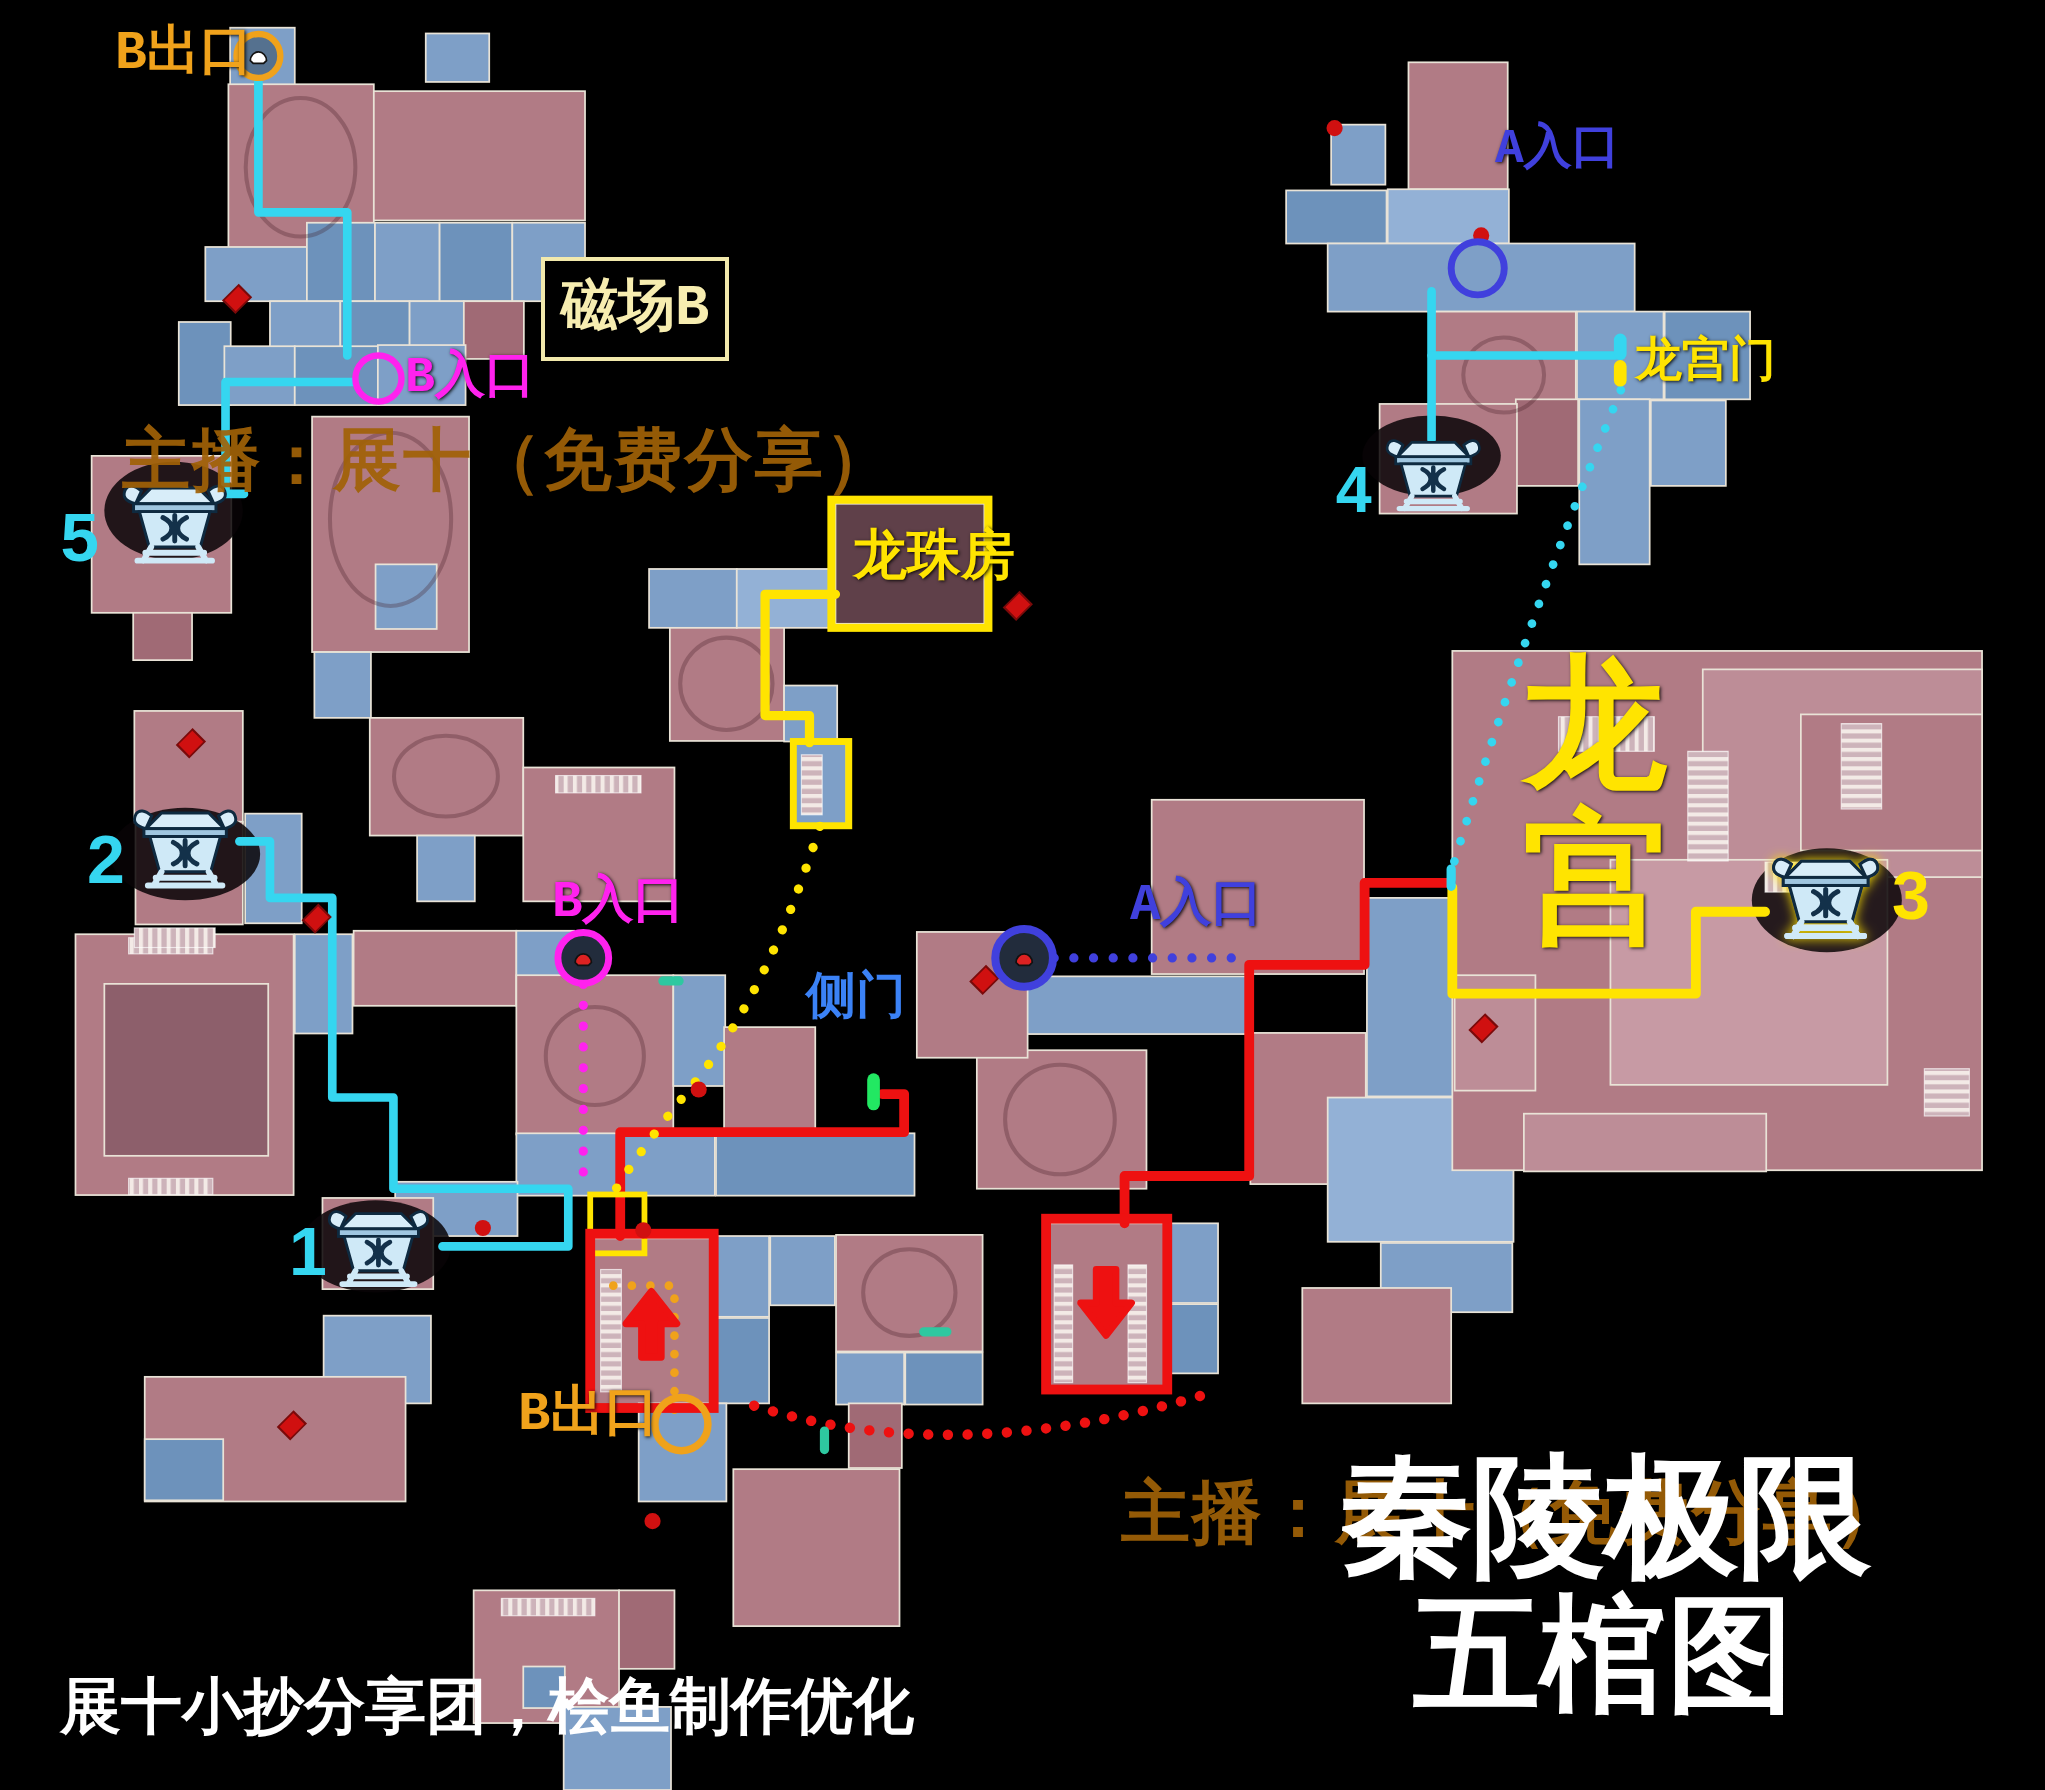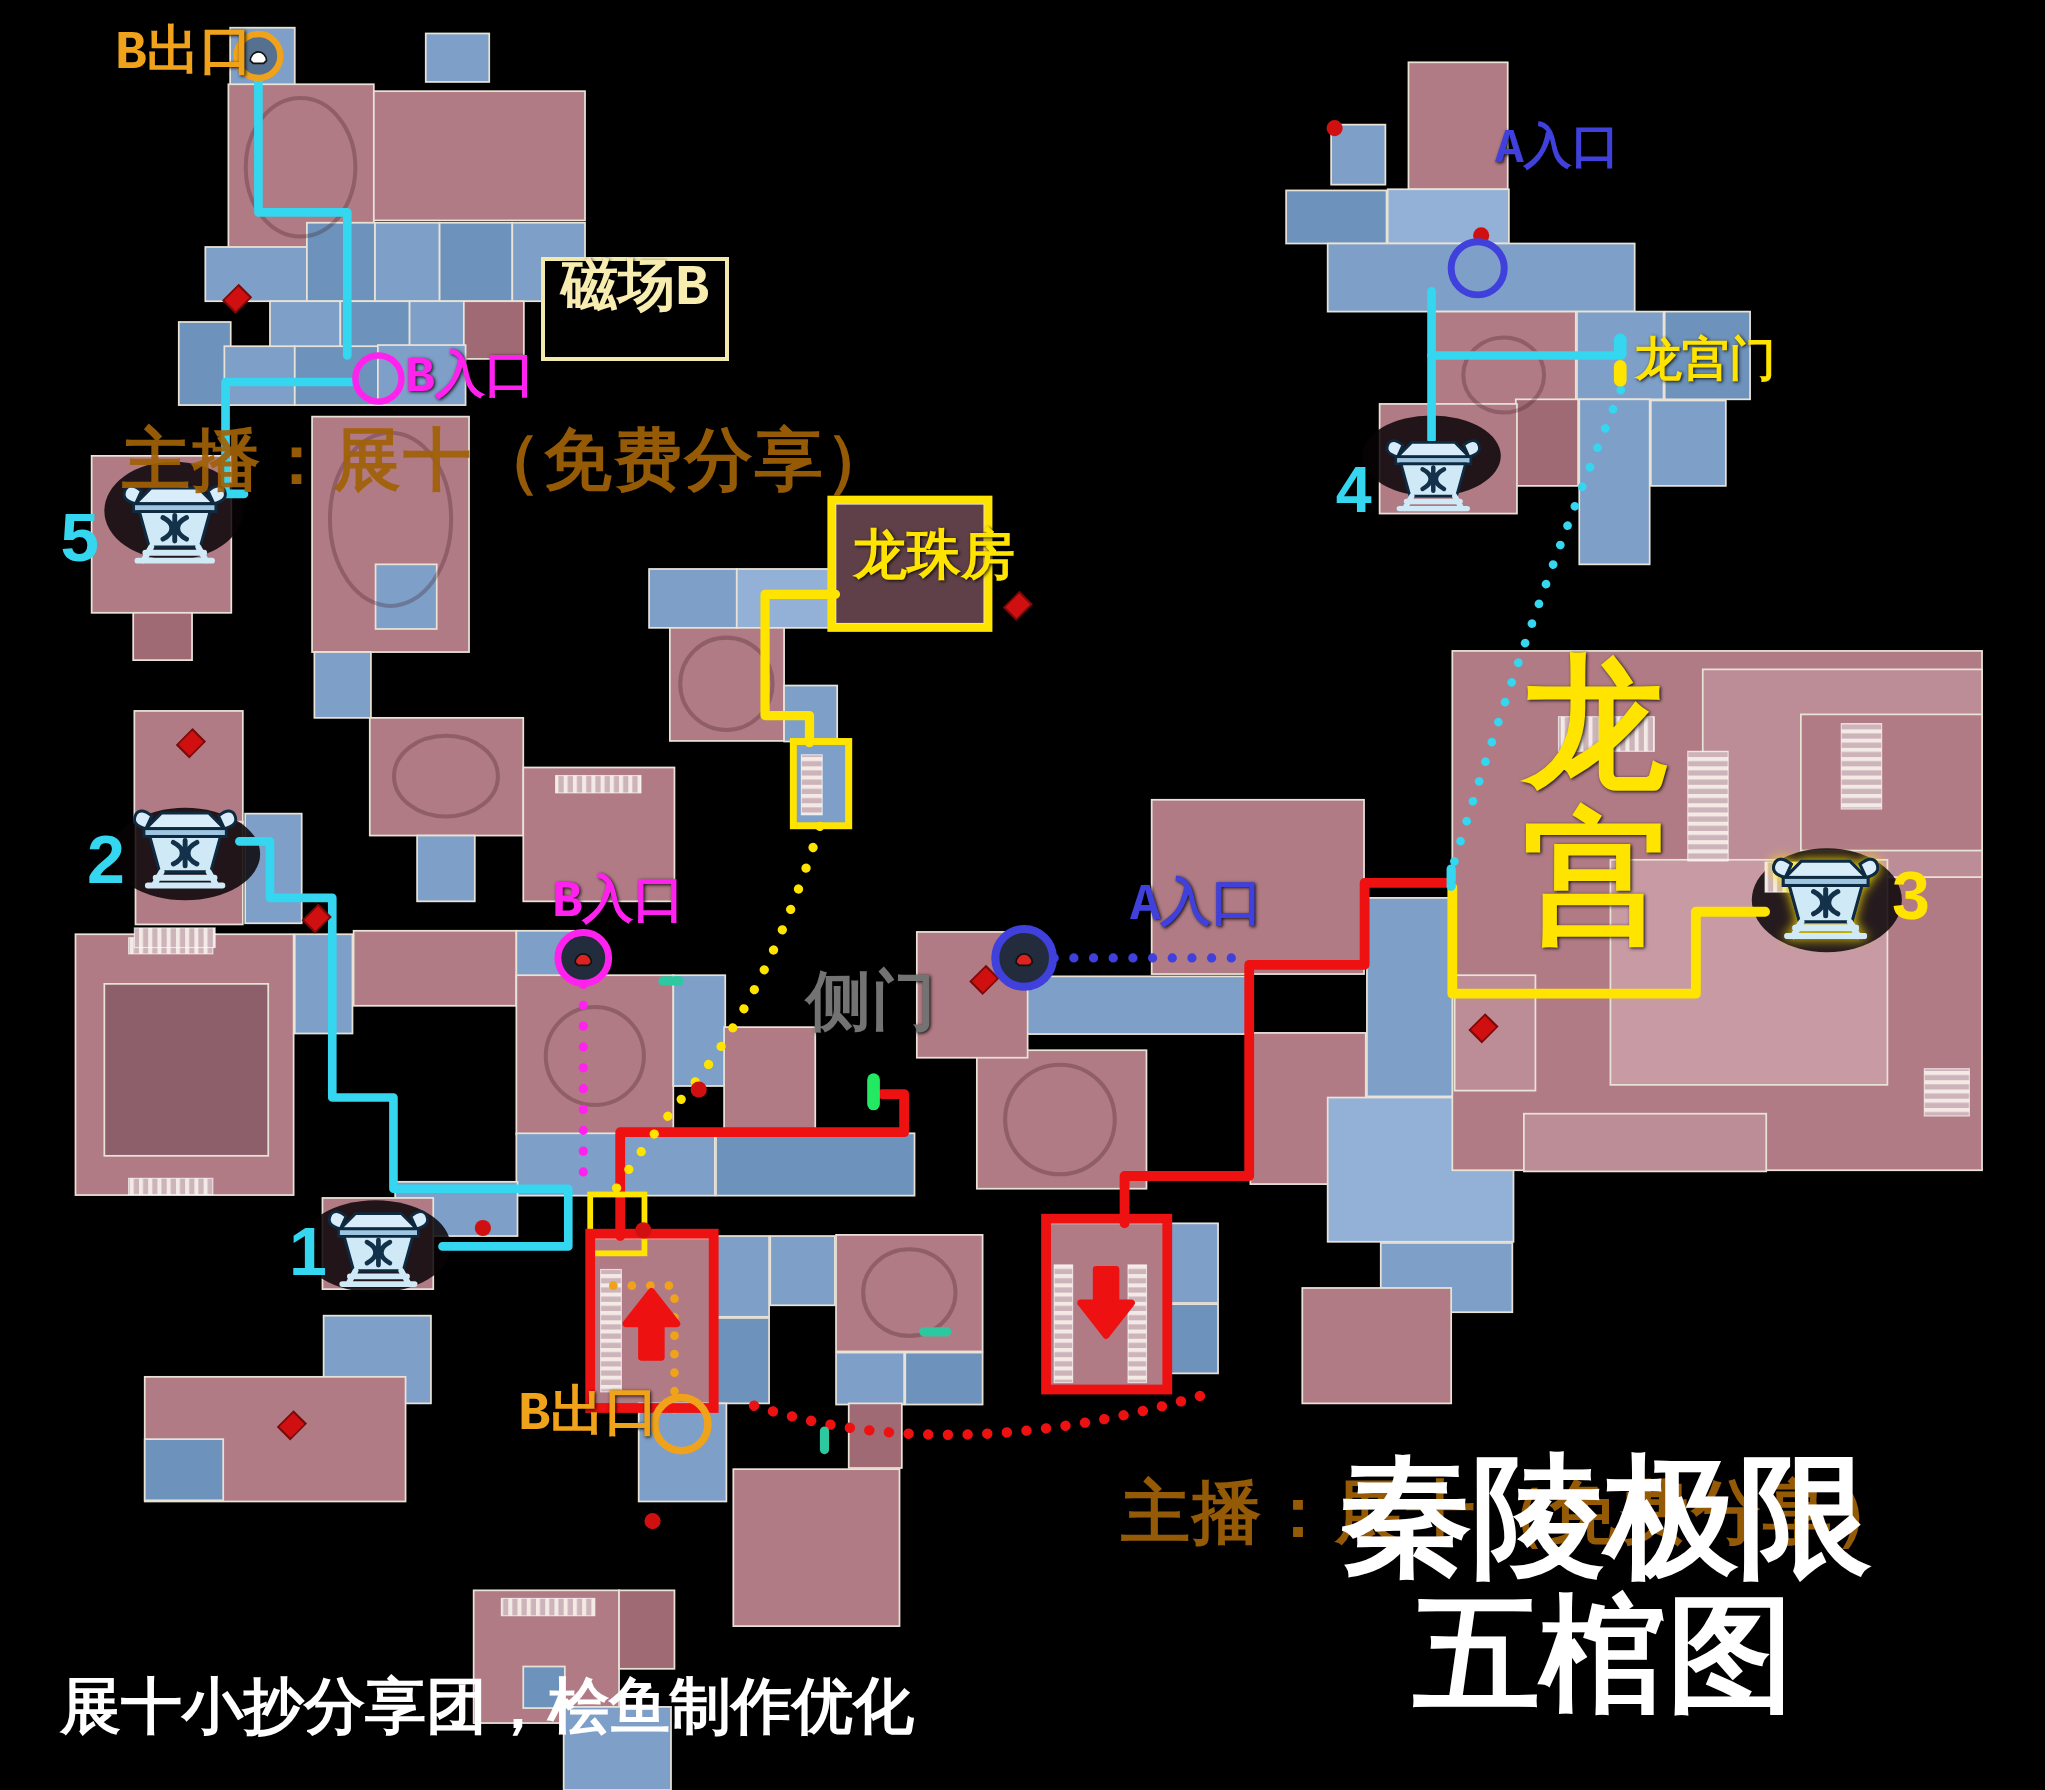--- a/index.html
+++ b/index.html
@@ -3,21 +3,21 @@
 <meta charset="utf-8">
 <style>
   html,body{margin:0;padding:0;background:#000;}
   #stage{position:relative;width:2046px;height:1790px;background:#000;overflow:hidden;
          font-family:"Liberation Sans","DejaVu Sans",sans-serif;}
   #map-svg{position:absolute;left:0;top:0;z-index:1;}
   .lbl{position:absolute;z-index:3;font-weight:bold;white-space:nowrap;line-height:1;
        text-shadow:1.2px 1.2px 3.5px rgba(0,0,0,.9);font-family:Liberation Mono, monospace;}
   .wm{position:absolute;z-index:2;font-weight:bold;white-space:nowrap;line-height:1;
       color:#a16207;opacity:.92;letter-spacing:2.3px;}
-  .labelbox{position:absolute;z-index:3;display:flex;justify-content:center;
+  .labelbox{position:absolute;z-index:3;display:flex;align-items:center;justify-content:center;
       background:#000;}
   .title{position:absolute;z-index:4;font-weight:bold;color:#ffffff;line-height:1;white-space:nowrap;}
   .credit{position:absolute;z-index:4;font-weight:bold;color:#ffffff;white-space:nowrap;}
 </style>
 </head>
 <body>
 
 <div id="stage">
 
   <svg id="map-svg" width="2046" height="1790" viewBox="0 0 3544 3102">
@@ -242,21 +242,21 @@
   <div class="lbl" style="left:1495px;top:125px;font-size:48px;color:#4040dd;">A入口</div>
 
   <div class="lbl" style="left:1635px;top:339px;font-size:47px;color:#ffe400;">龙宫门</div>
 
   <div class="lbl" style="left:853px;top:532px;font-size:54px;color:#ffe400;">龙珠房</div>
 
   <div class="lbl" style="left:552px;top:877px;font-size:51px;color:#ff22ee;">B入口</div>
 
   <div class="lbl" style="left:1130px;top:880px;font-size:51px;color:#4040dd;">A入口</div>
 
-  <div class="lbl" style="left:806px;top:974px;font-size:65px;color:#737373;">侧门</div>
+  <div class="lbl" style="left:806px;top:974px;font-size:50px;color:#3b82f6;">侧门</div>
 
   <div class="lbl" style="left:1523px;top:663px;font-size:144px;color:#ffe400;">龙</div>
   <div class="lbl" style="left:1523px;top:818px;font-size:144px;color:#ffe400;">宫</div>
 
   <div class="lbl" style="left:518px;top:1388px;font-size:54px;color:#f0a21b;">B出口</div>
 
   <div class="title" style="left:1413px;top:1591px;font-size:127px;">五棺图</div>
   <div class="title" style="left:1339px;top:1450px;font-size:133px;">秦陵极限</div>
 
   <div class="credit" style="left:38px;top:1666px;font-size:61px;margin-left:22px;">展十小抄分享团，桧鱼制作优化</div>

